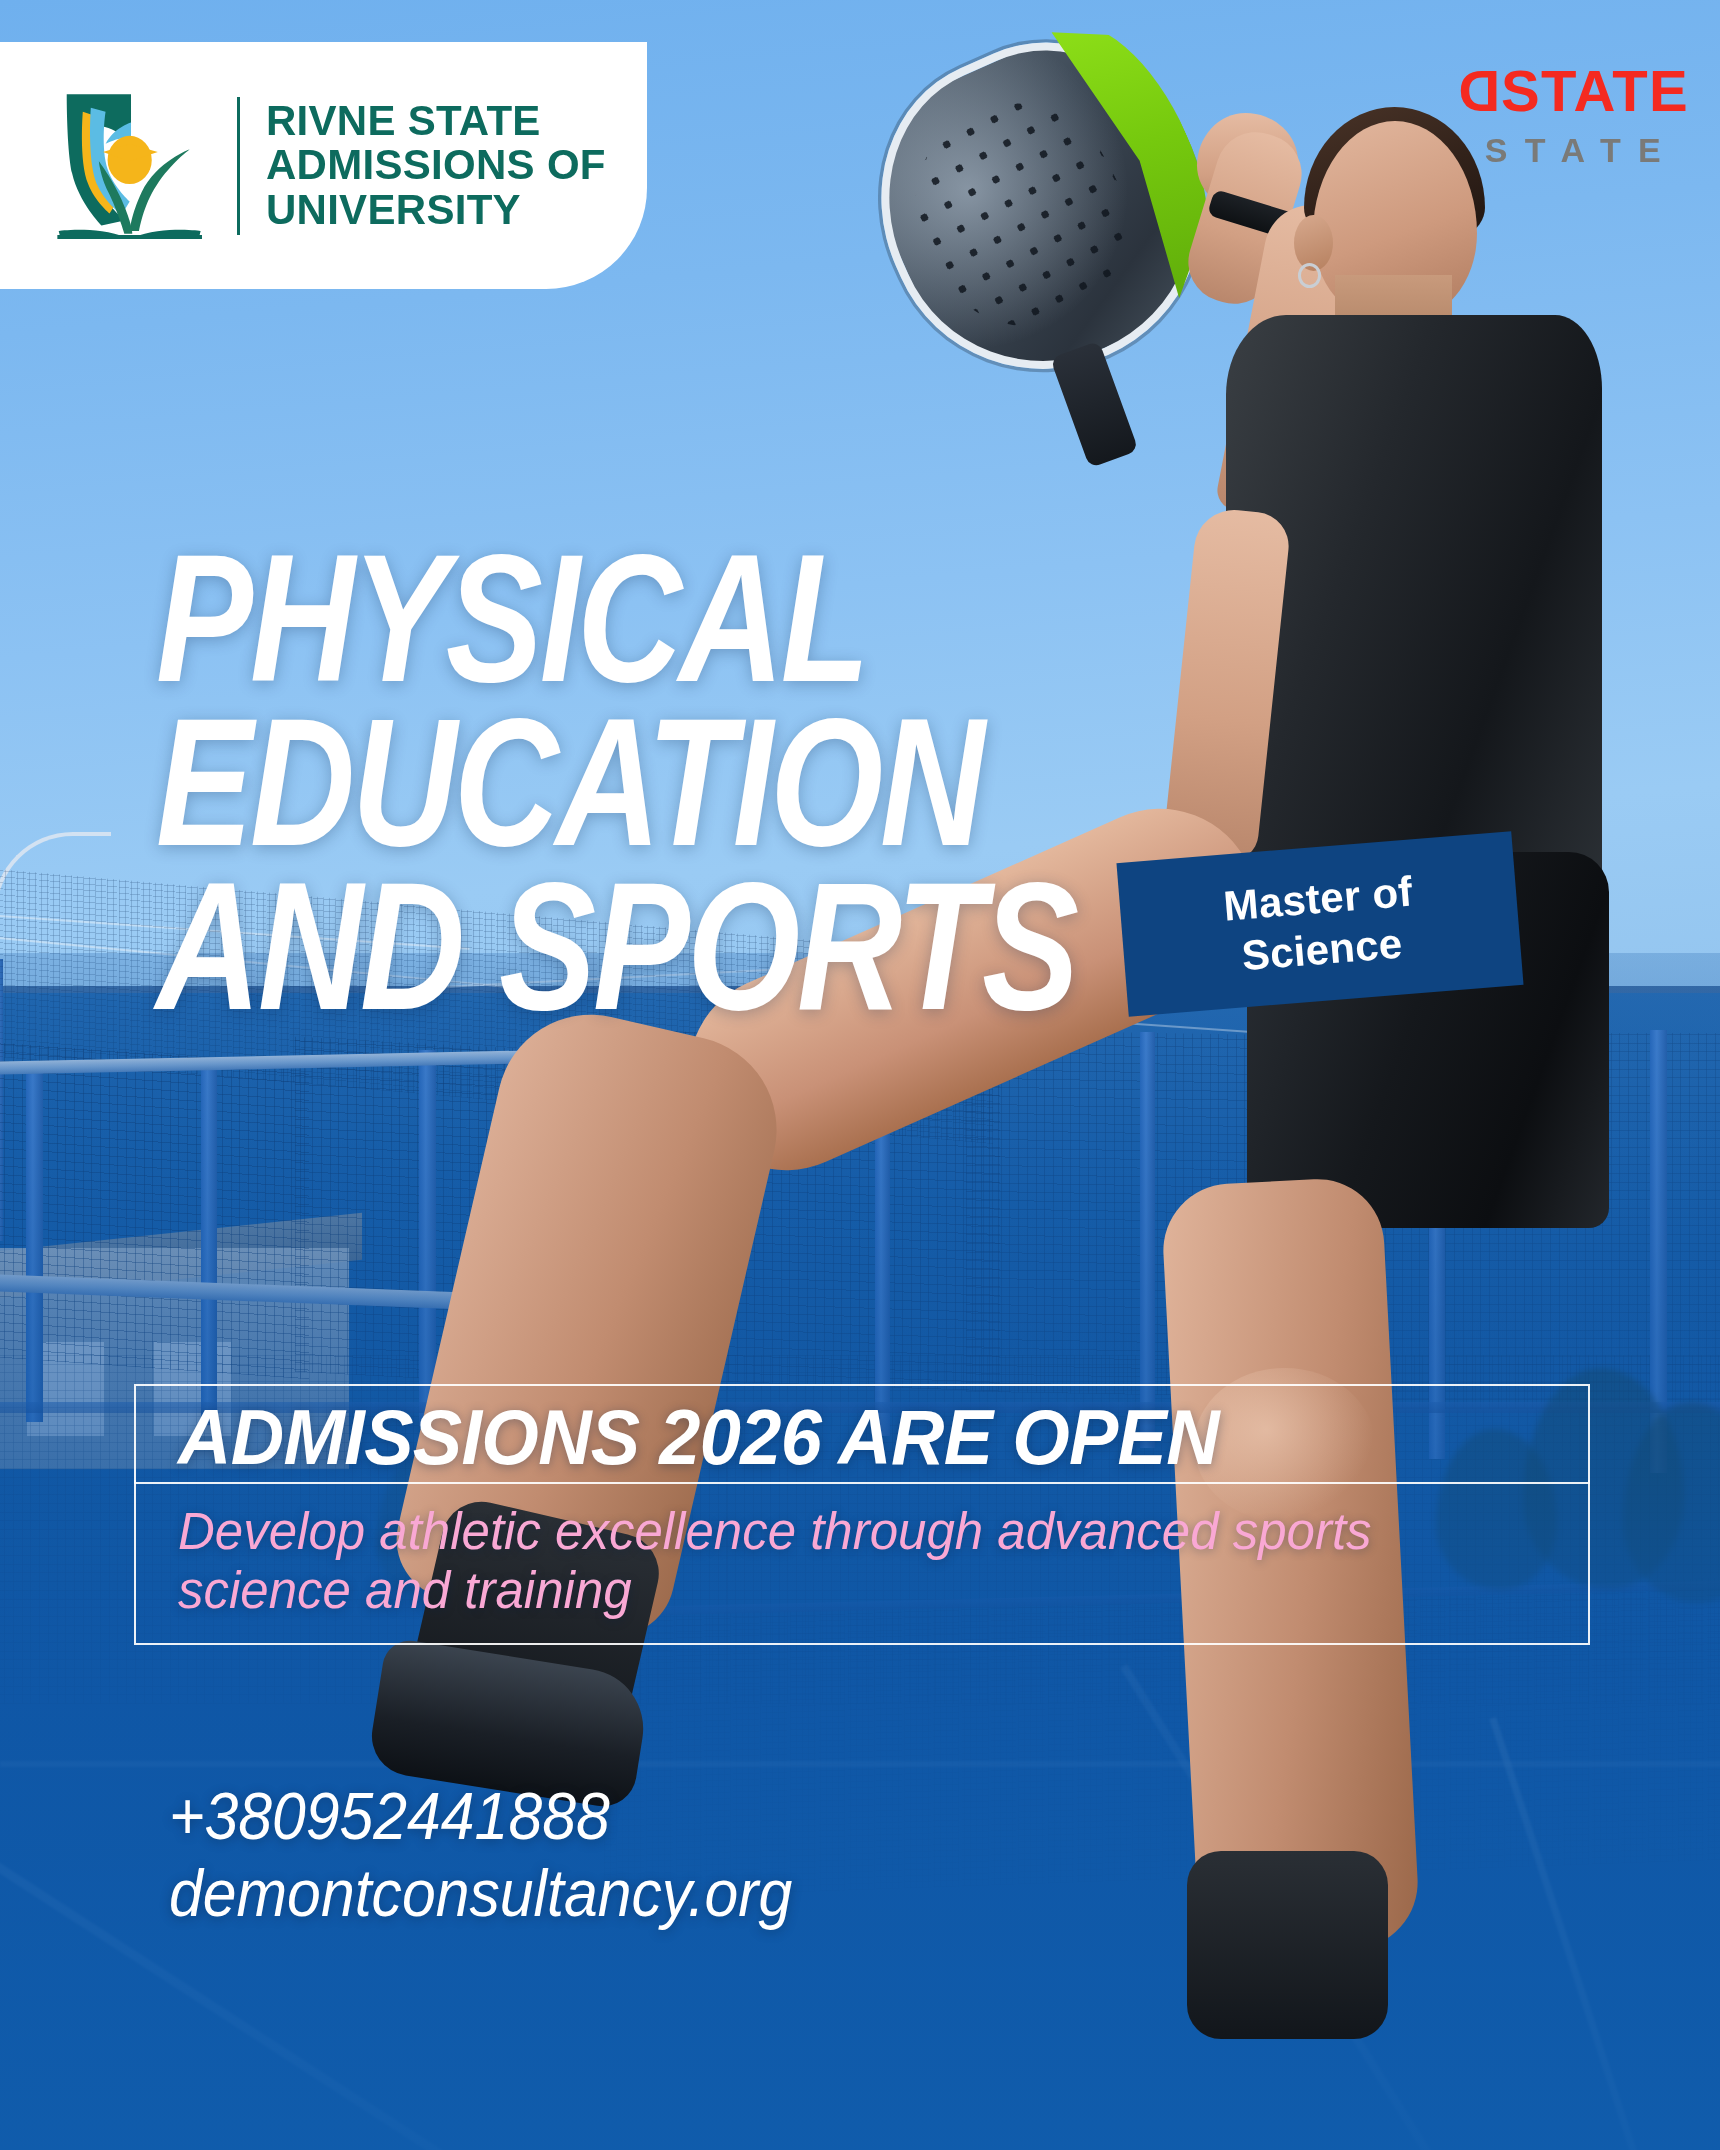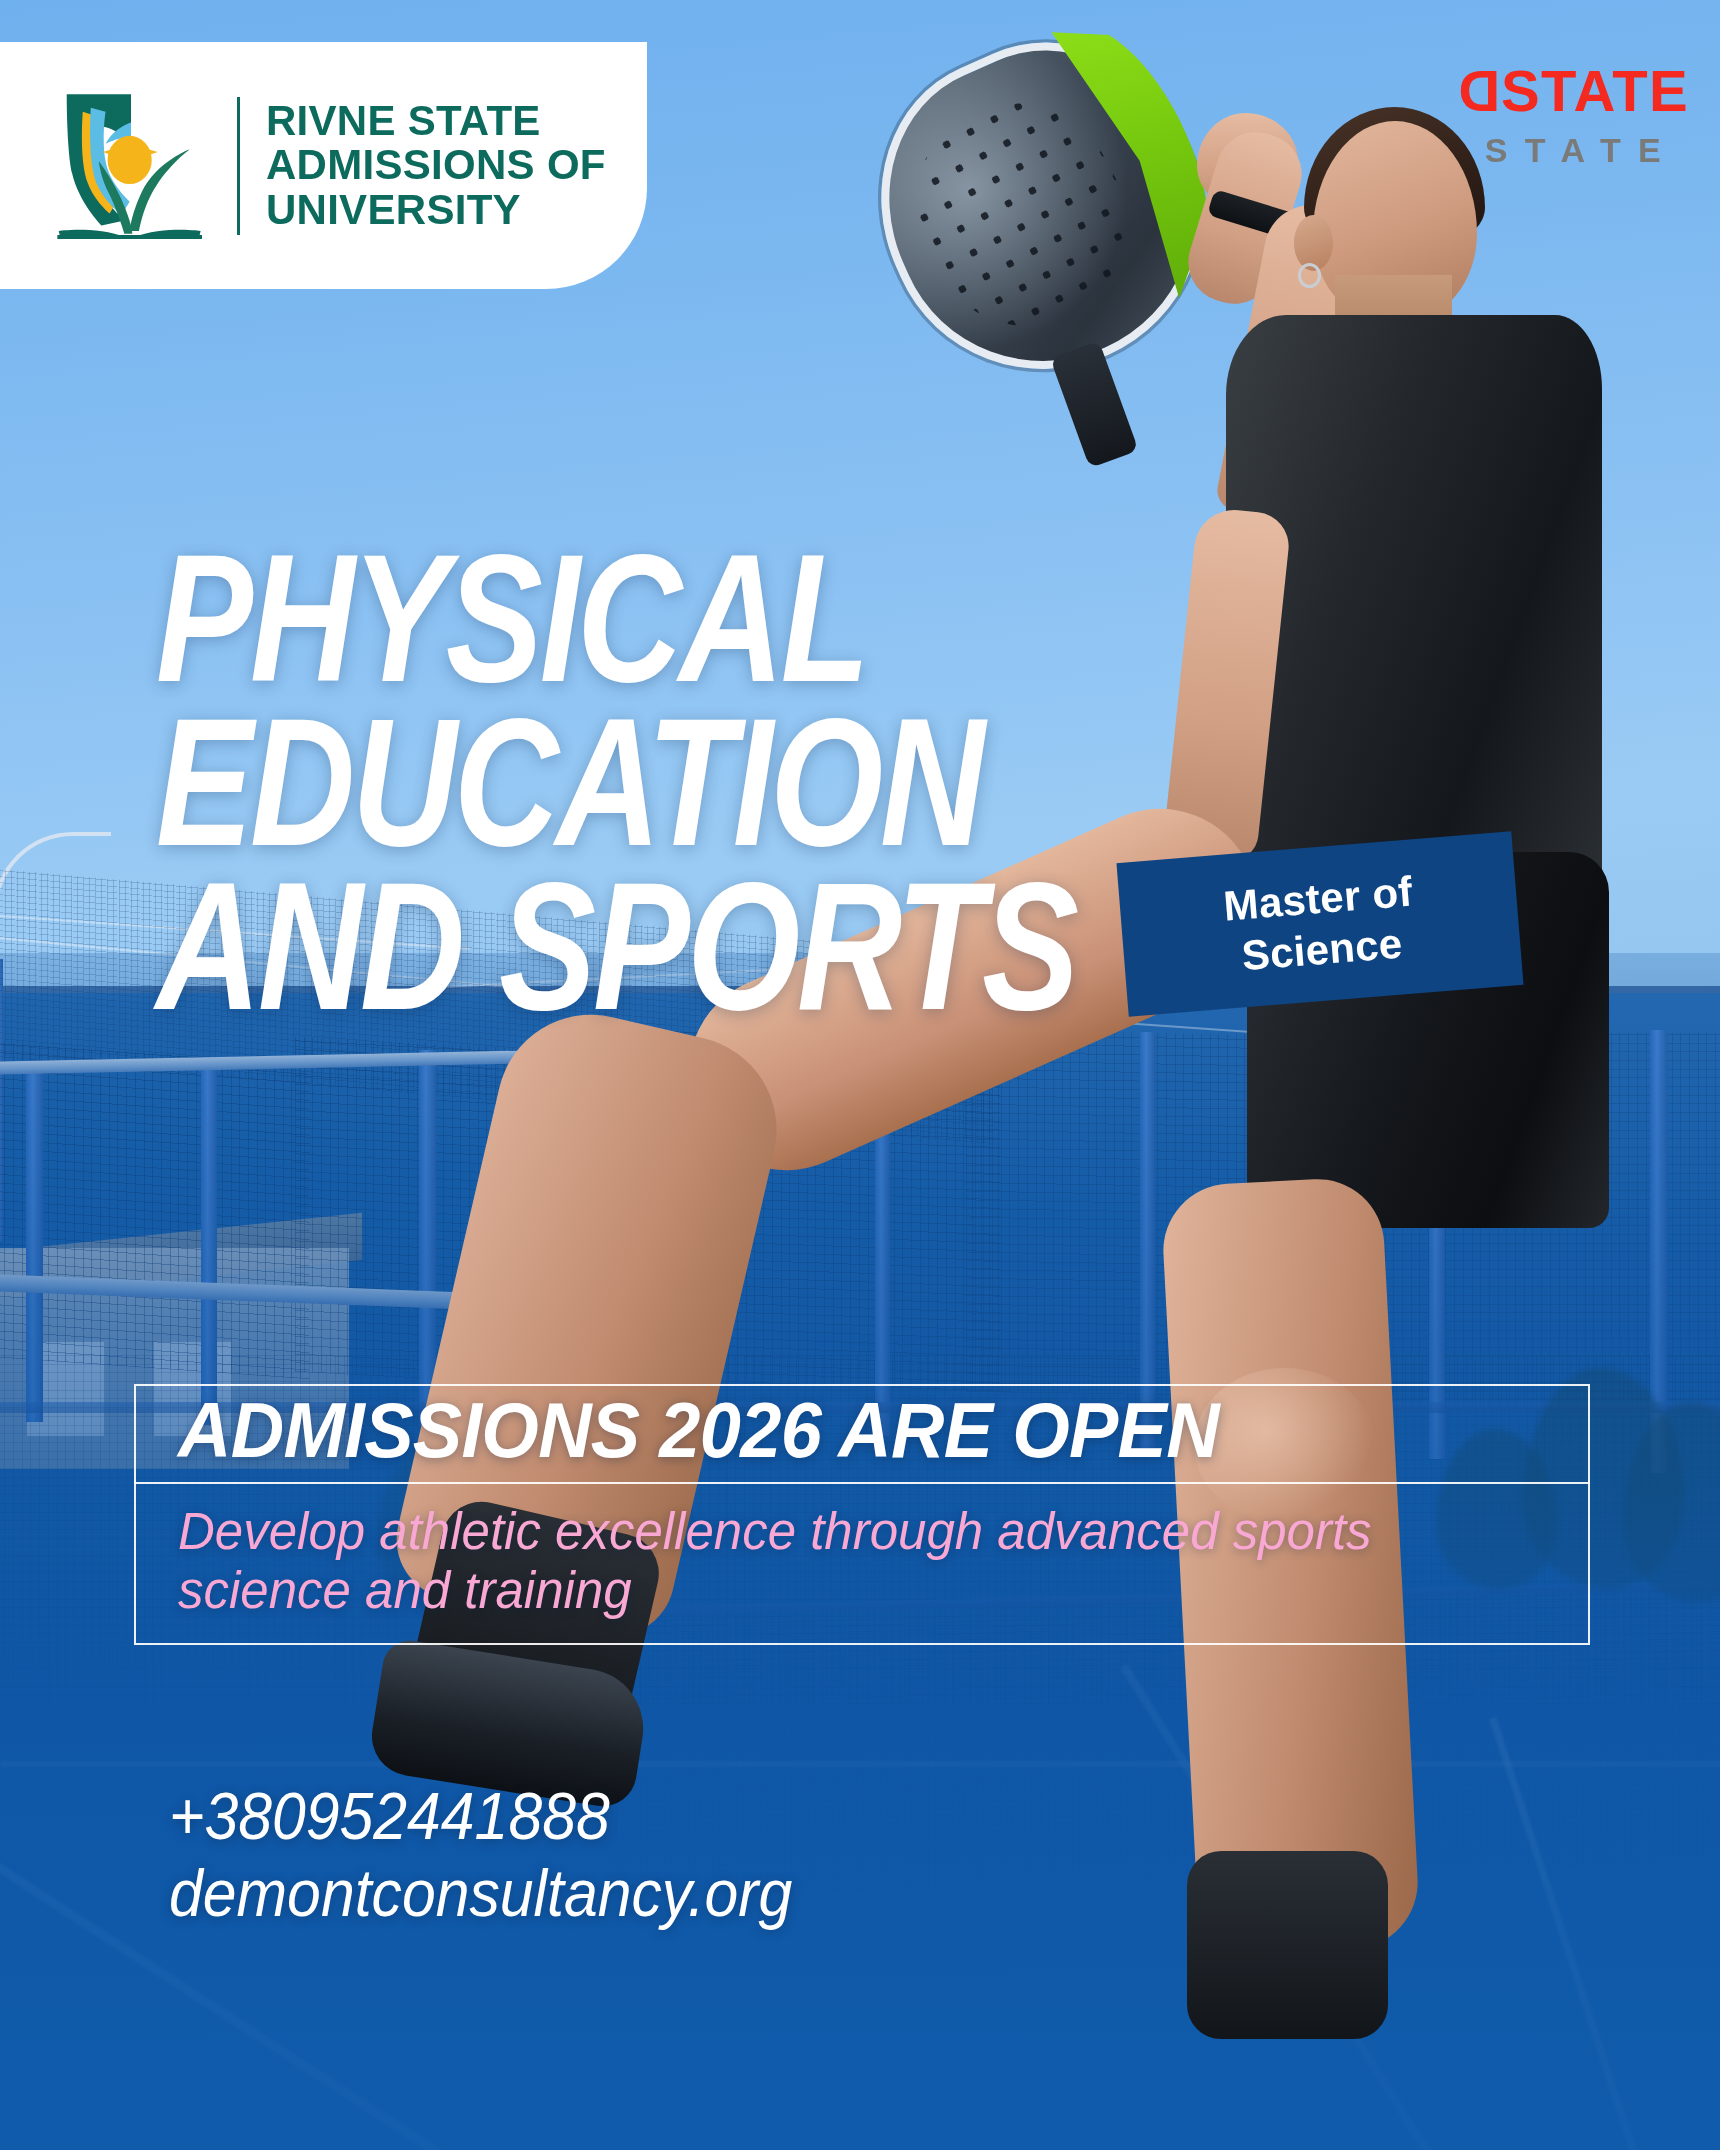--- a/index.html
+++ b/index.html
@@ -267,21 +267,21 @@
   }
   .badge span{
     color:#fff;font-weight:700;font-size:42px;line-height:1.22;
     letter-spacing:0.3px;display:block;text-align:center;
   }
 
   
   .adm-box{
     position:absolute;left:134px;top:1384px;width:1452px;height:96px;
     border:2.7px solid rgba(255,255,255,.92);
-    display:flex;align-items:flex-start;
+    display:flex;align-items:flex-end;
   }
   .adm-text{
     color:#fff;font-weight:700;font-style:italic;font-size:77px;
     letter-spacing:-0.7px;margin-left:42px;white-space:nowrap;
     transform:scaleX(.96);transform-origin:left center;
     text-shadow:0 2px 10.7px rgba(8,32,66,.35);
   }
   .sub-box{
     position:absolute;left:134px;top:1480px;width:1452px;height:163px;
     border:2.7px solid rgba(255,255,255,.92);border-top:none;

